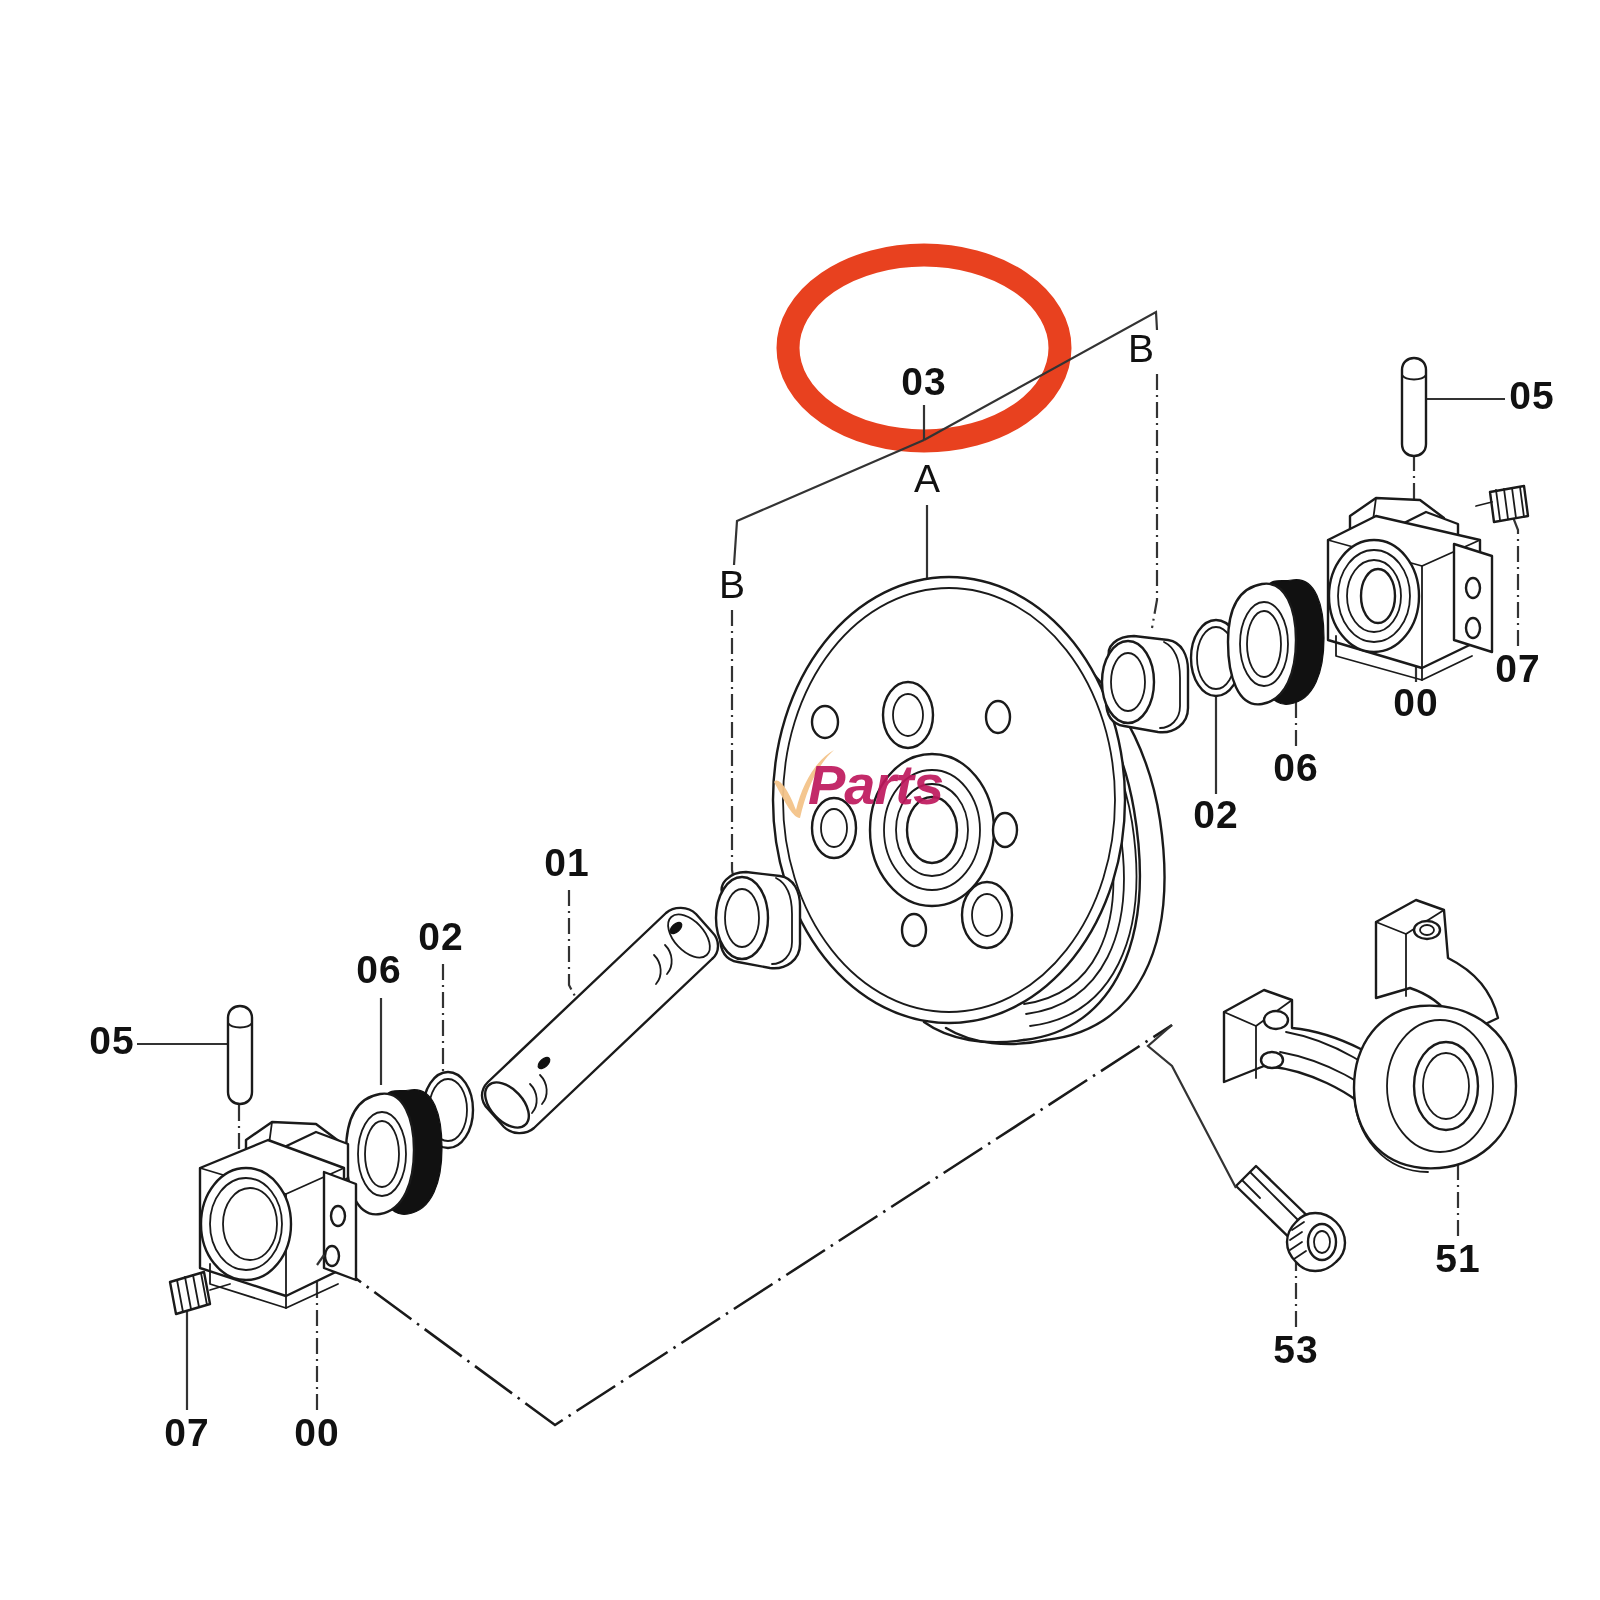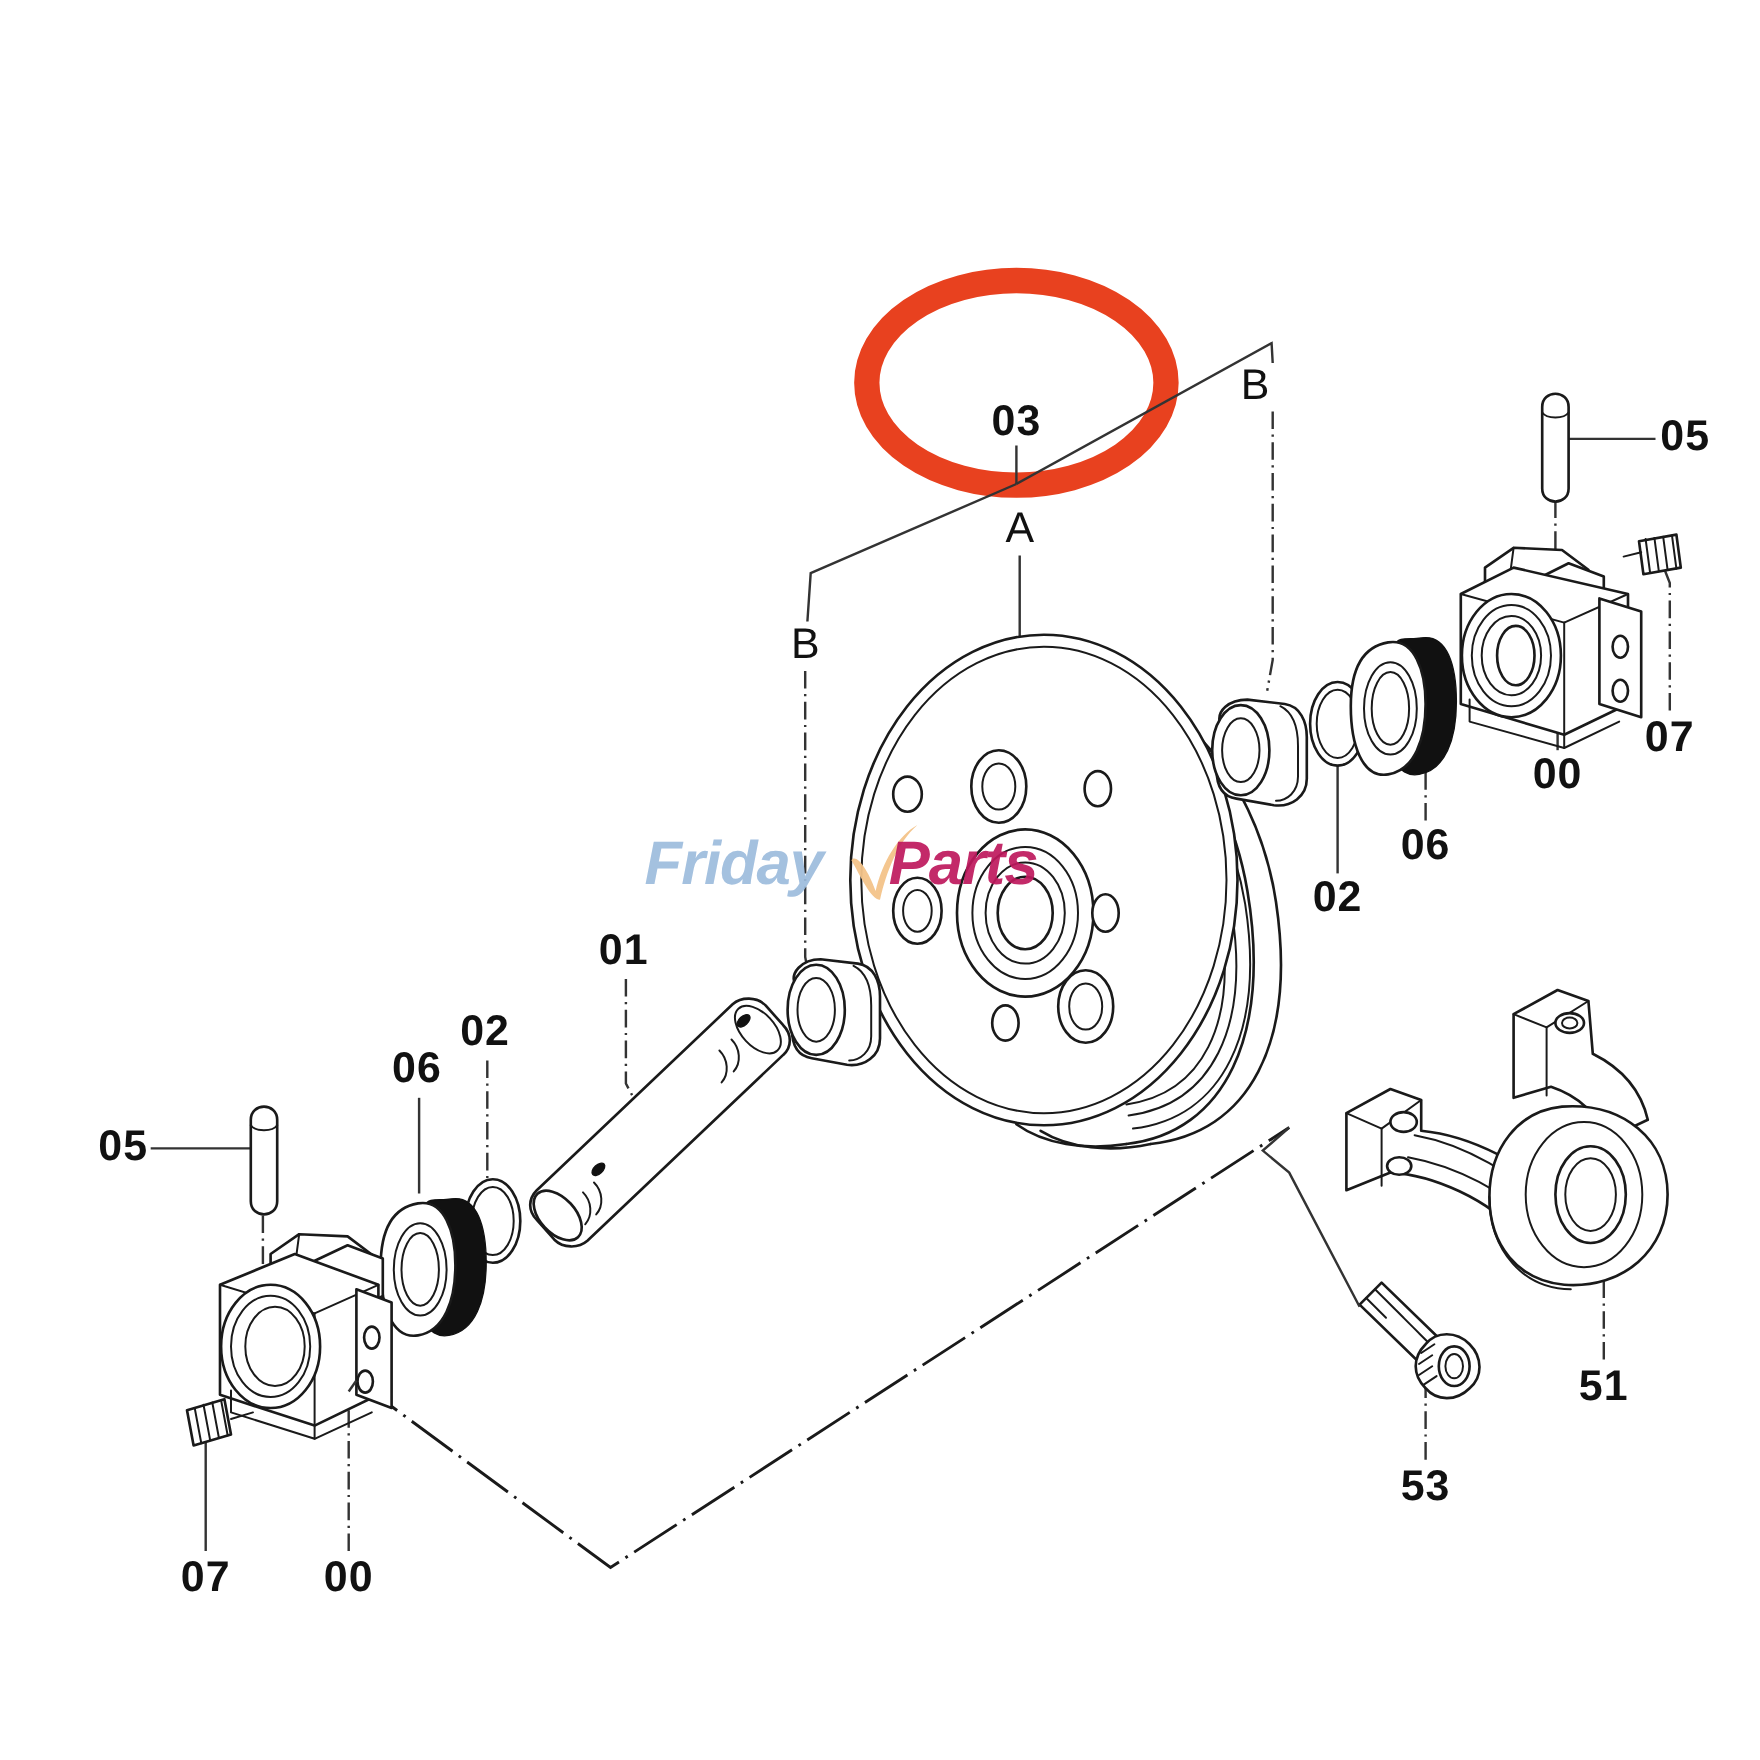--- a/index.html
+++ b/index.html
@@ -435,21 +435,20 @@
       <text class="num" x="355" y="973">06</text>
       <text class="num" x="88" y="1044">05</text>
       <text class="num" x="163" y="1436">07</text>
       <text class="num" x="293" y="1436">00</text>
       <text class="num" x="1434" y="1262">51</text>
       <text class="num" x="1272" y="1353">53</text>
     </g>
 
   </svg>
 
-  <div class="wm" id="wm-friday">Friday</div>
 
   <svg id="wm-check" viewBox="0 0 70 72">
     <path d="M6 34 C10 28 20 40 28 62 C34 36 48 12 66 2 C48 18 38 44 32 70 C24 70 14 48 6 34 Z" fill="#f3c389" opacity="0.95"></path>
   </svg>
 
   <div class="wm" id="wm-parts">Parts</div>
 
 </div>
 
 </body></html>

